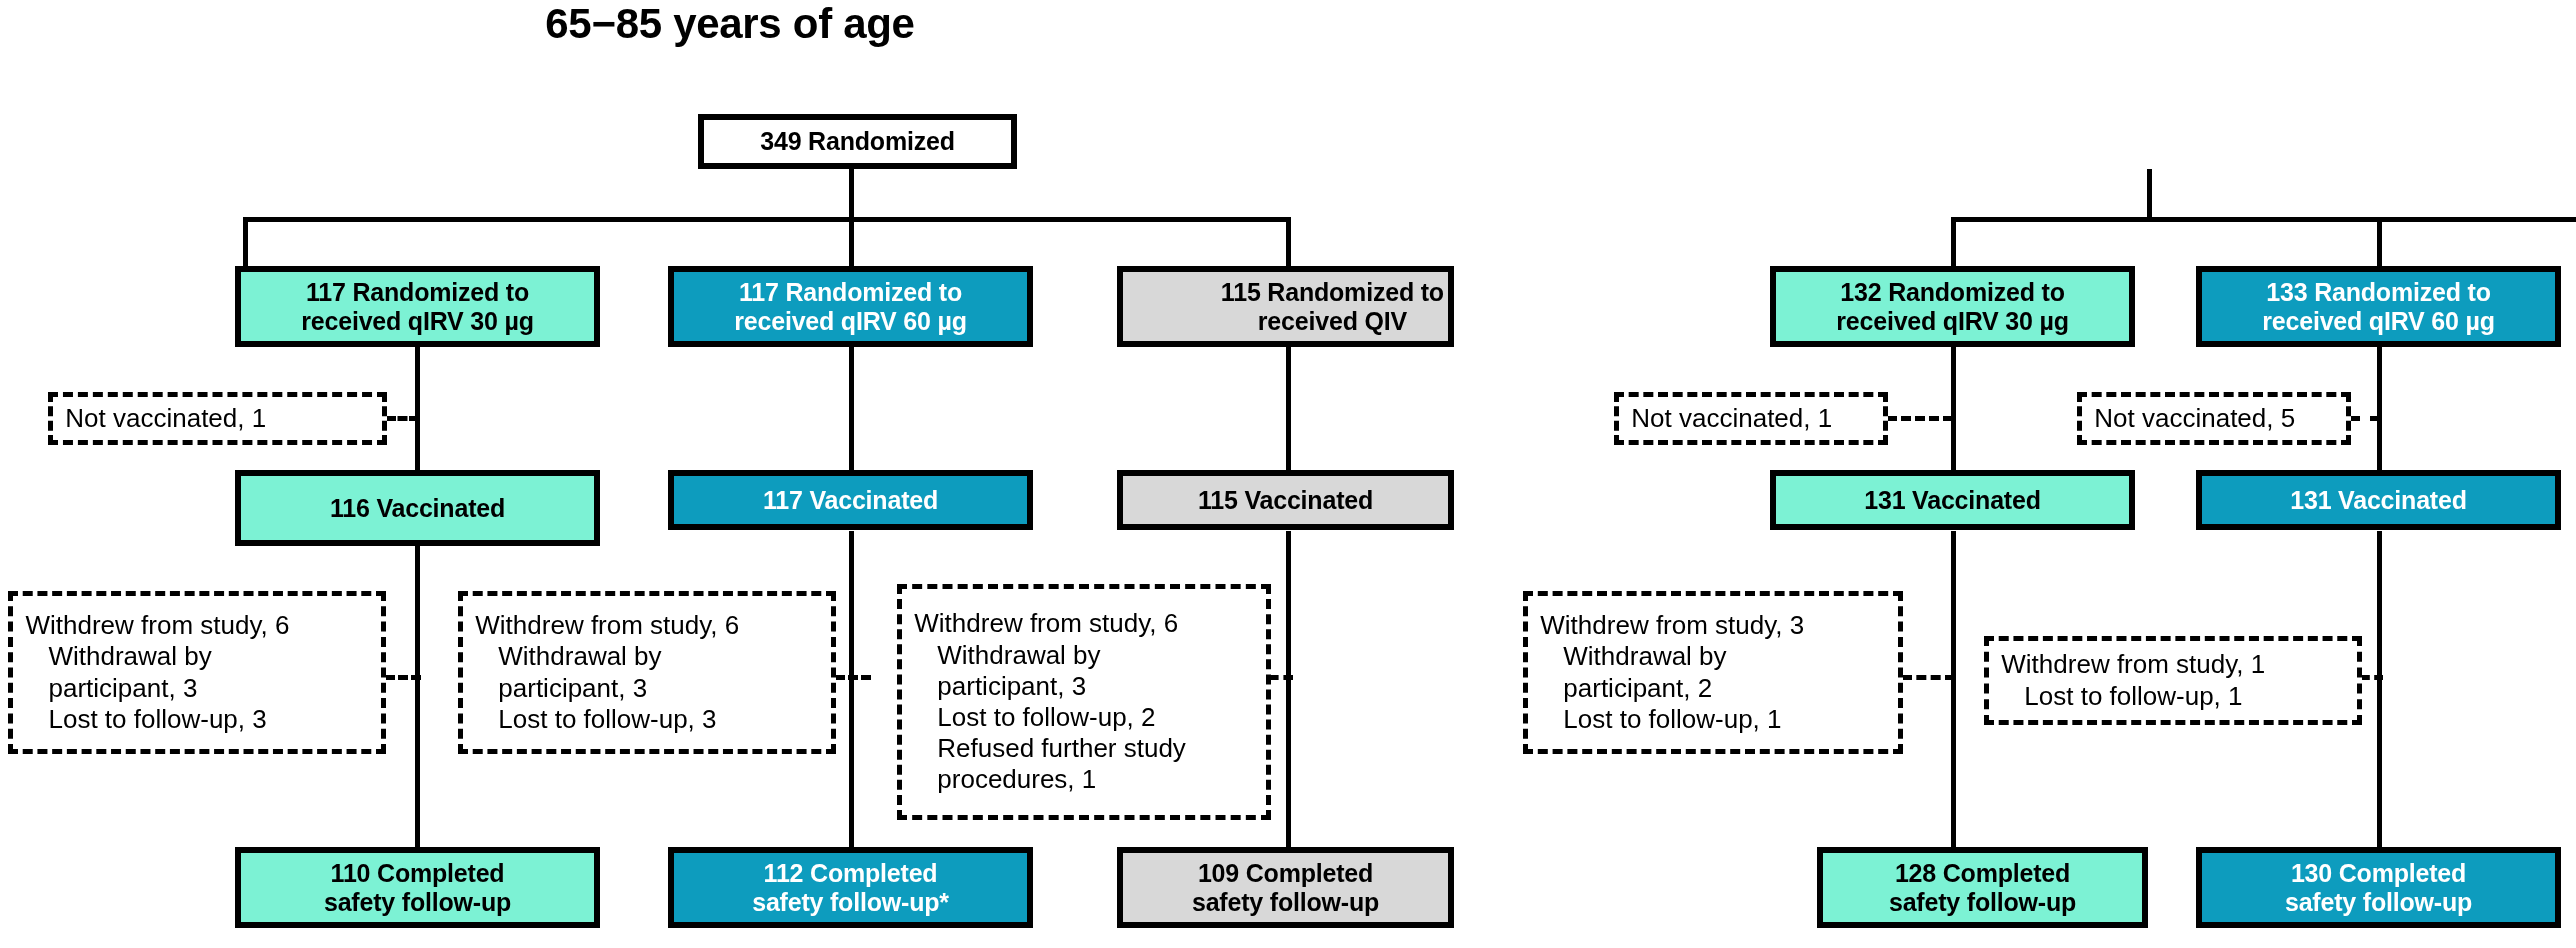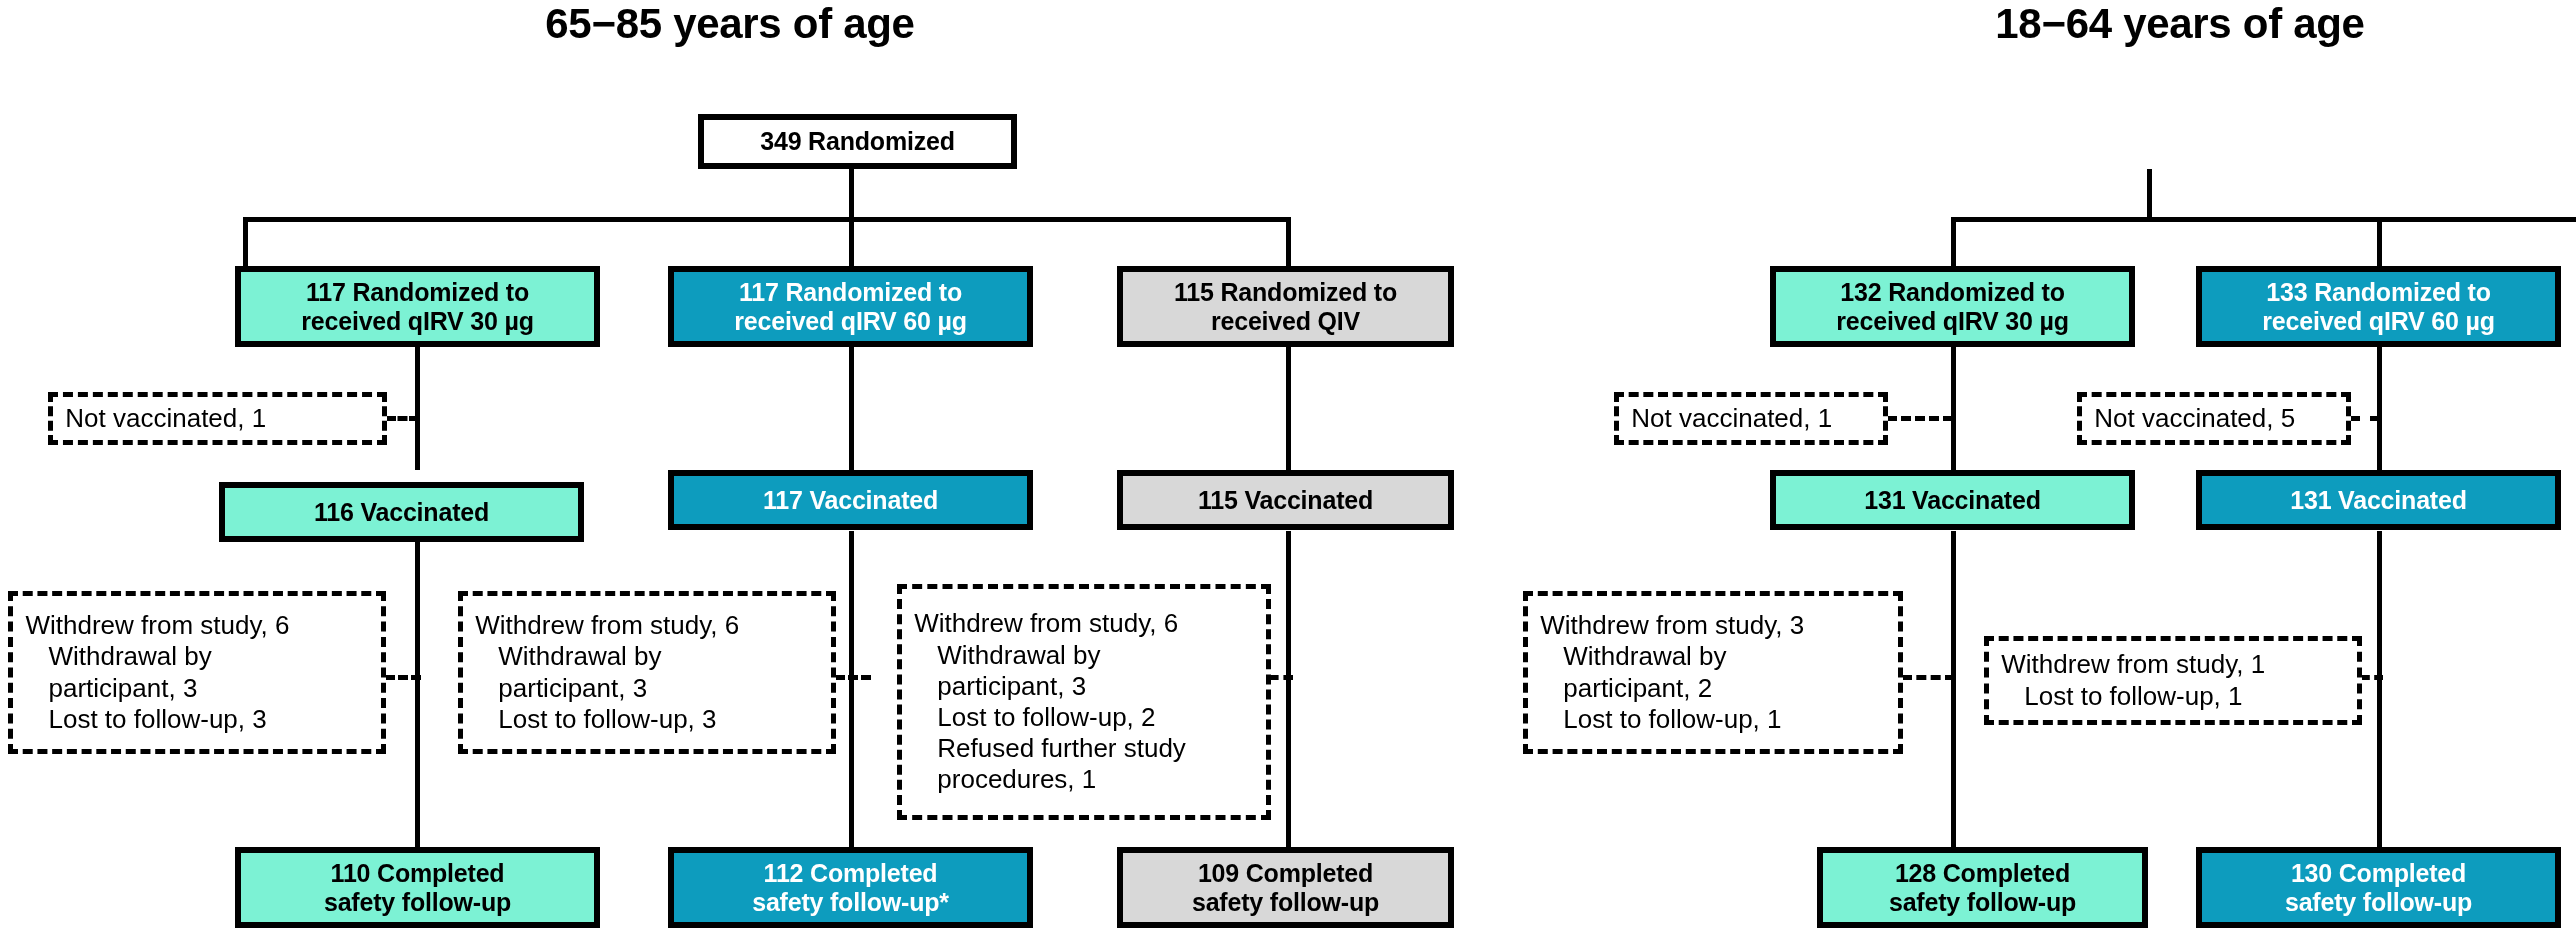--- a/index.html
+++ b/index.html
@@ -114,34 +114,34 @@
   <div class="vline" style="left:415px; top:347px; height:123px;"></div>
 
   <div class="node teal" style="left:668px; top:266px; width:365px; height:81px;">
     <div>
       <span class="lbl">117 Randomized to</span>
       <span class="lbl">received qIRV 60 µg</span>
     </div>
   </div>
   <div class="vline" style="left:849px; top:347px; height:123px;"></div>
 
-  <div class="node gray" style="left:1117px; top:266px; width:337px; height:81px;">
+  <div class="node gray" style="left:1117px; top:266px; width:337px; height:81px;justify-content:flex-end;">
     <div>
       <span class="lbl">115 Randomized to</span>
       <span class="lbl">received QIV</span>
     </div>
   </div>
   <div class="vline" style="left:1286px; top:347px; height:123px;"></div>
 
   <div class="dashbox" style="left:48px; top:392px; width:339px; height:53px;">
     <span class="ln">Not vaccinated, 1</span>
   </div>
   <div class="dashconn" style="left:386px; top:416px; width:33px;"></div>
 
-  <div class="node mint" style="left:219px; top:470px; width:365px; height:60px;margin-top:12px;">
+  <div class="node mint" style="left:235px; top:470px; width:365px; height:76px;">
     <span class="lbl">116 Vaccinated</span>
   </div>
   <div class="node teal" style="left:668px; top:470px; width:365px; height:60px;">
     <span class="lbl">117 Vaccinated</span>
   </div>
   <div class="node gray" style="left:1117px; top:470px; width:337px; height:60px;">
     <span class="lbl">115 Vaccinated</span>
   </div>
 
   <div class="vline" style="left:415px; top:531px; height:317px;"></div>
@@ -186,21 +186,20 @@
       <span class="lbl">safety follow-up*</span>
     </div>
   </div>
   <div class="node gray" style="left:1117px; top:847px; width:337px; height:81px;">
     <div>
       <span class="lbl">109 Completed</span>
       <span class="lbl">safety follow-up</span>
     </div>
   </div>
 
-  <div class="panel-title" style="left:1954px; top:2.7px; width:452px;">18−64 years of age</div>
 
 
   <div class="vline" style="left:2147px; top:169px; height:51px;"></div>
   <div class="hline" style="left:1951px; top:217px; width:705px;"></div>
   <div class="vline" style="left:1951px; top:217px; height:49px;"></div>
   <div class="vline" style="left:2377px; top:217px; height:49px;"></div>
 
   <div class="node mint" style="left:1770px; top:266px; width:365px; height:81px;">
     <div>
       <span class="lbl">132 Randomized to</span>

